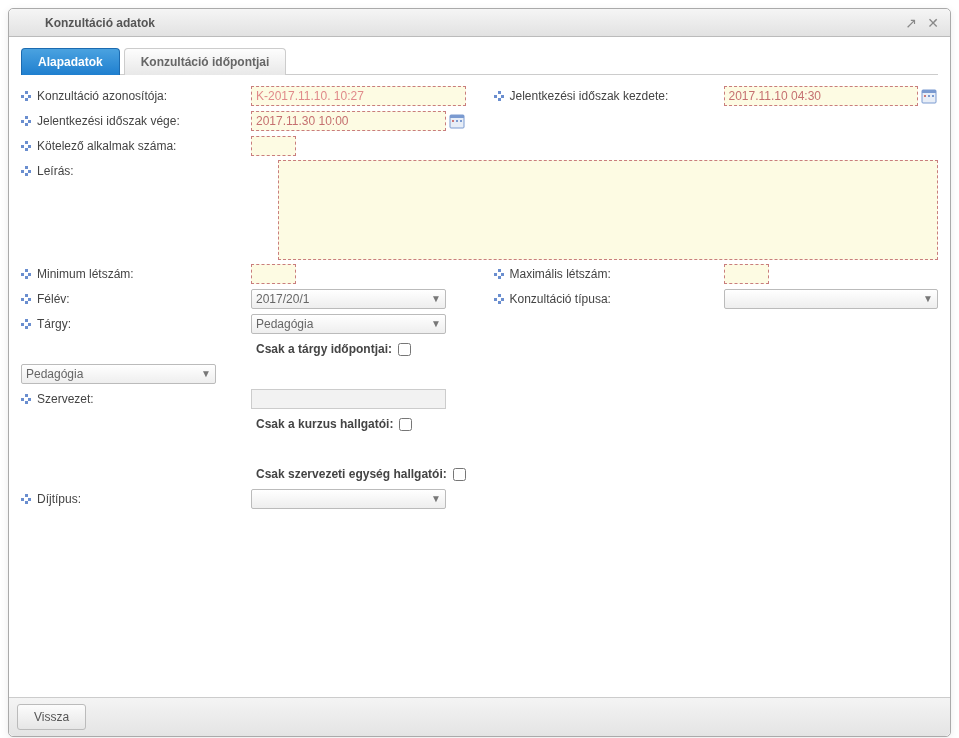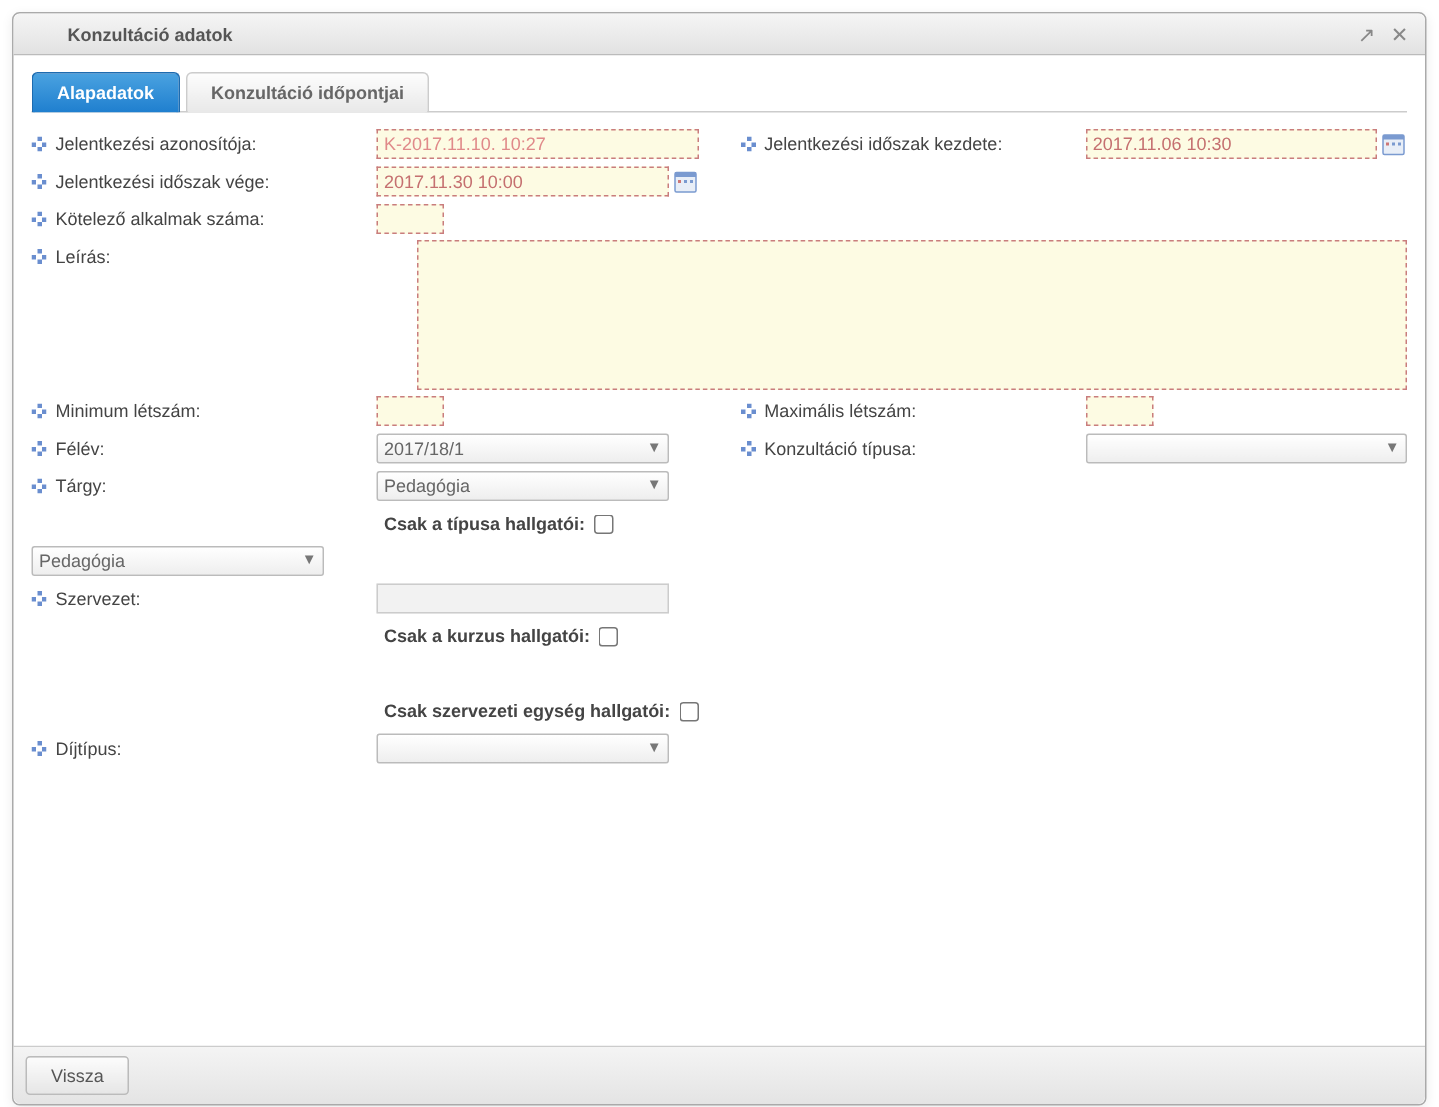--- a/index.html
+++ b/index.html
@@ -209,41 +209,41 @@
       <div class="row">
         <div class="lbl">
           <span class="bullet">
               <svg width="10" height="10">
                 <rect x="0" y="4" width="3" height="3" fill="#6a8ecf"></rect>
                 <rect x="4" y="0" width="3" height="3" fill="#6a8ecf"></rect>
                 <rect x="4" y="7" width="3" height="3" fill="#6a8ecf"></rect>
                 <rect x="7" y="4" width="3" height="3" fill="#6a8ecf"></rect>
               </svg>
             </span>
-          <span>Jelentkezési azonosítója:</span>
+          <span>Konzultáció azonosítója:</span>
         </div>
         <div class="val">
             <div class="ro-yellow">K-2017.11.10. 10:27</div>
           </div>
       </div>
 
       <div class="row">
         <div class="lbl">
           <span class="bullet">
               <svg width="10" height="10">
                 <rect x="0" y="4" width="3" height="3" fill="#6a8ecf"></rect>
                 <rect x="4" y="0" width="3" height="3" fill="#6a8ecf"></rect>
                 <rect x="4" y="7" width="3" height="3" fill="#6a8ecf"></rect>
                 <rect x="7" y="4" width="3" height="3" fill="#6a8ecf"></rect>
               </svg>
             </span>
           <span>Jelentkezési időszak kezdete:</span>
         </div>
         <div class="val">
-          <div class="ro-date">2017.11.06 10:30</div>
+          <div class="ro-date">2017.11.10 04:30</div>
           <span class="cal-icon">
               <svg width="16" height="16">
                 <rect x="1" y="2" width="14" height="13" rx="1" fill="#e8eef7" stroke="#7a9ad0"></rect>
                 <rect x="1" y="2" width="14" height="3" fill="#7a9ad0"></rect>
                 <rect x="3" y="7" width="2" height="2" fill="#c77"></rect>
                 <rect x="7" y="7" width="2" height="2" fill="#7a9ad0"></rect>
                 <rect x="11" y="7" width="2" height="2" fill="#7a9ad0"></rect>
               </svg>
             </span>
         </div>
@@ -353,21 +353,21 @@
                 <rect x="0" y="4" width="3" height="3" fill="#6a8ecf"></rect>
                 <rect x="4" y="0" width="3" height="3" fill="#6a8ecf"></rect>
                 <rect x="4" y="7" width="3" height="3" fill="#6a8ecf"></rect>
                 <rect x="7" y="4" width="3" height="3" fill="#6a8ecf"></rect>
               </svg>
             </span>
           <span>Félév:</span>
         </div>
         <div class="val">
           <div class="sel">
-            <span>2017/18/1</span>
+            <span>2017/20/1</span>
             <span class="arrow">▼</span>
           </div>
         </div>
       </div>
 
       <div class="row">
         <div class="lbl">
           <span class="bullet">
               <svg width="10" height="10">
                 <rect x="0" y="4" width="3" height="3" fill="#6a8ecf"></rect>
@@ -402,21 +402,21 @@
           <div class="sel">
             <span>Pedagógia</span>
             <span class="arrow">▼</span>
           </div>
         </div>
       </div>
       <div class="row"></div>
 
       <div class="row full">
         <div class="lbl-inline">
-          <span>Csak a típusa hallgatói:</span>
+          <span>Csak a tárgy időpontjai:</span>
           <input type="checkbox" class="chk" style="">
         </div>
       </div>
 
       <div class="row">
         <div class="val">
           <div class="sel">
             <span>Pedagógia</span>
             <span class="arrow">▼</span>
           </div>

